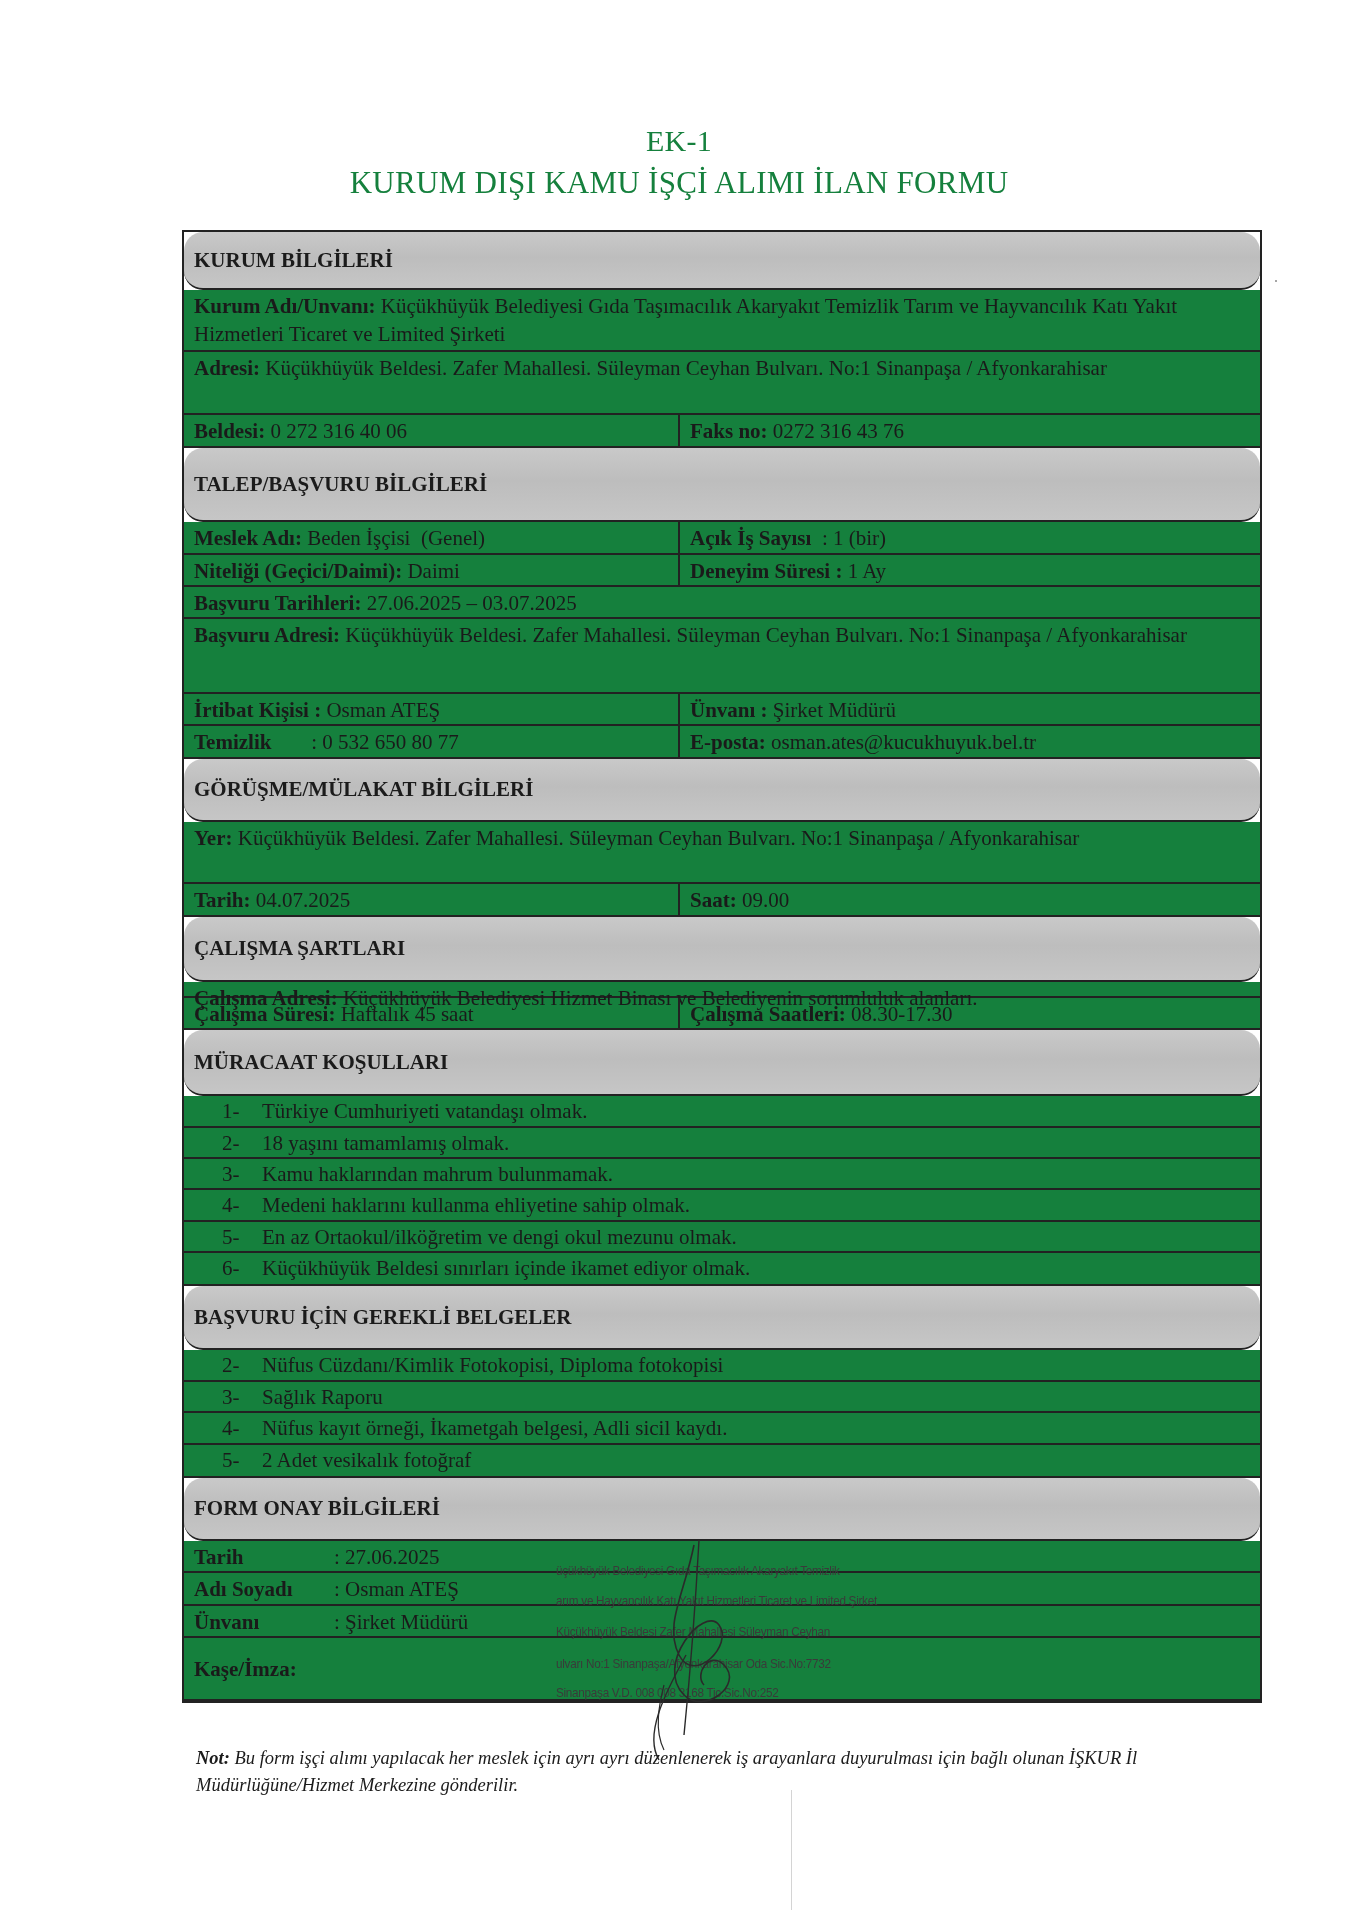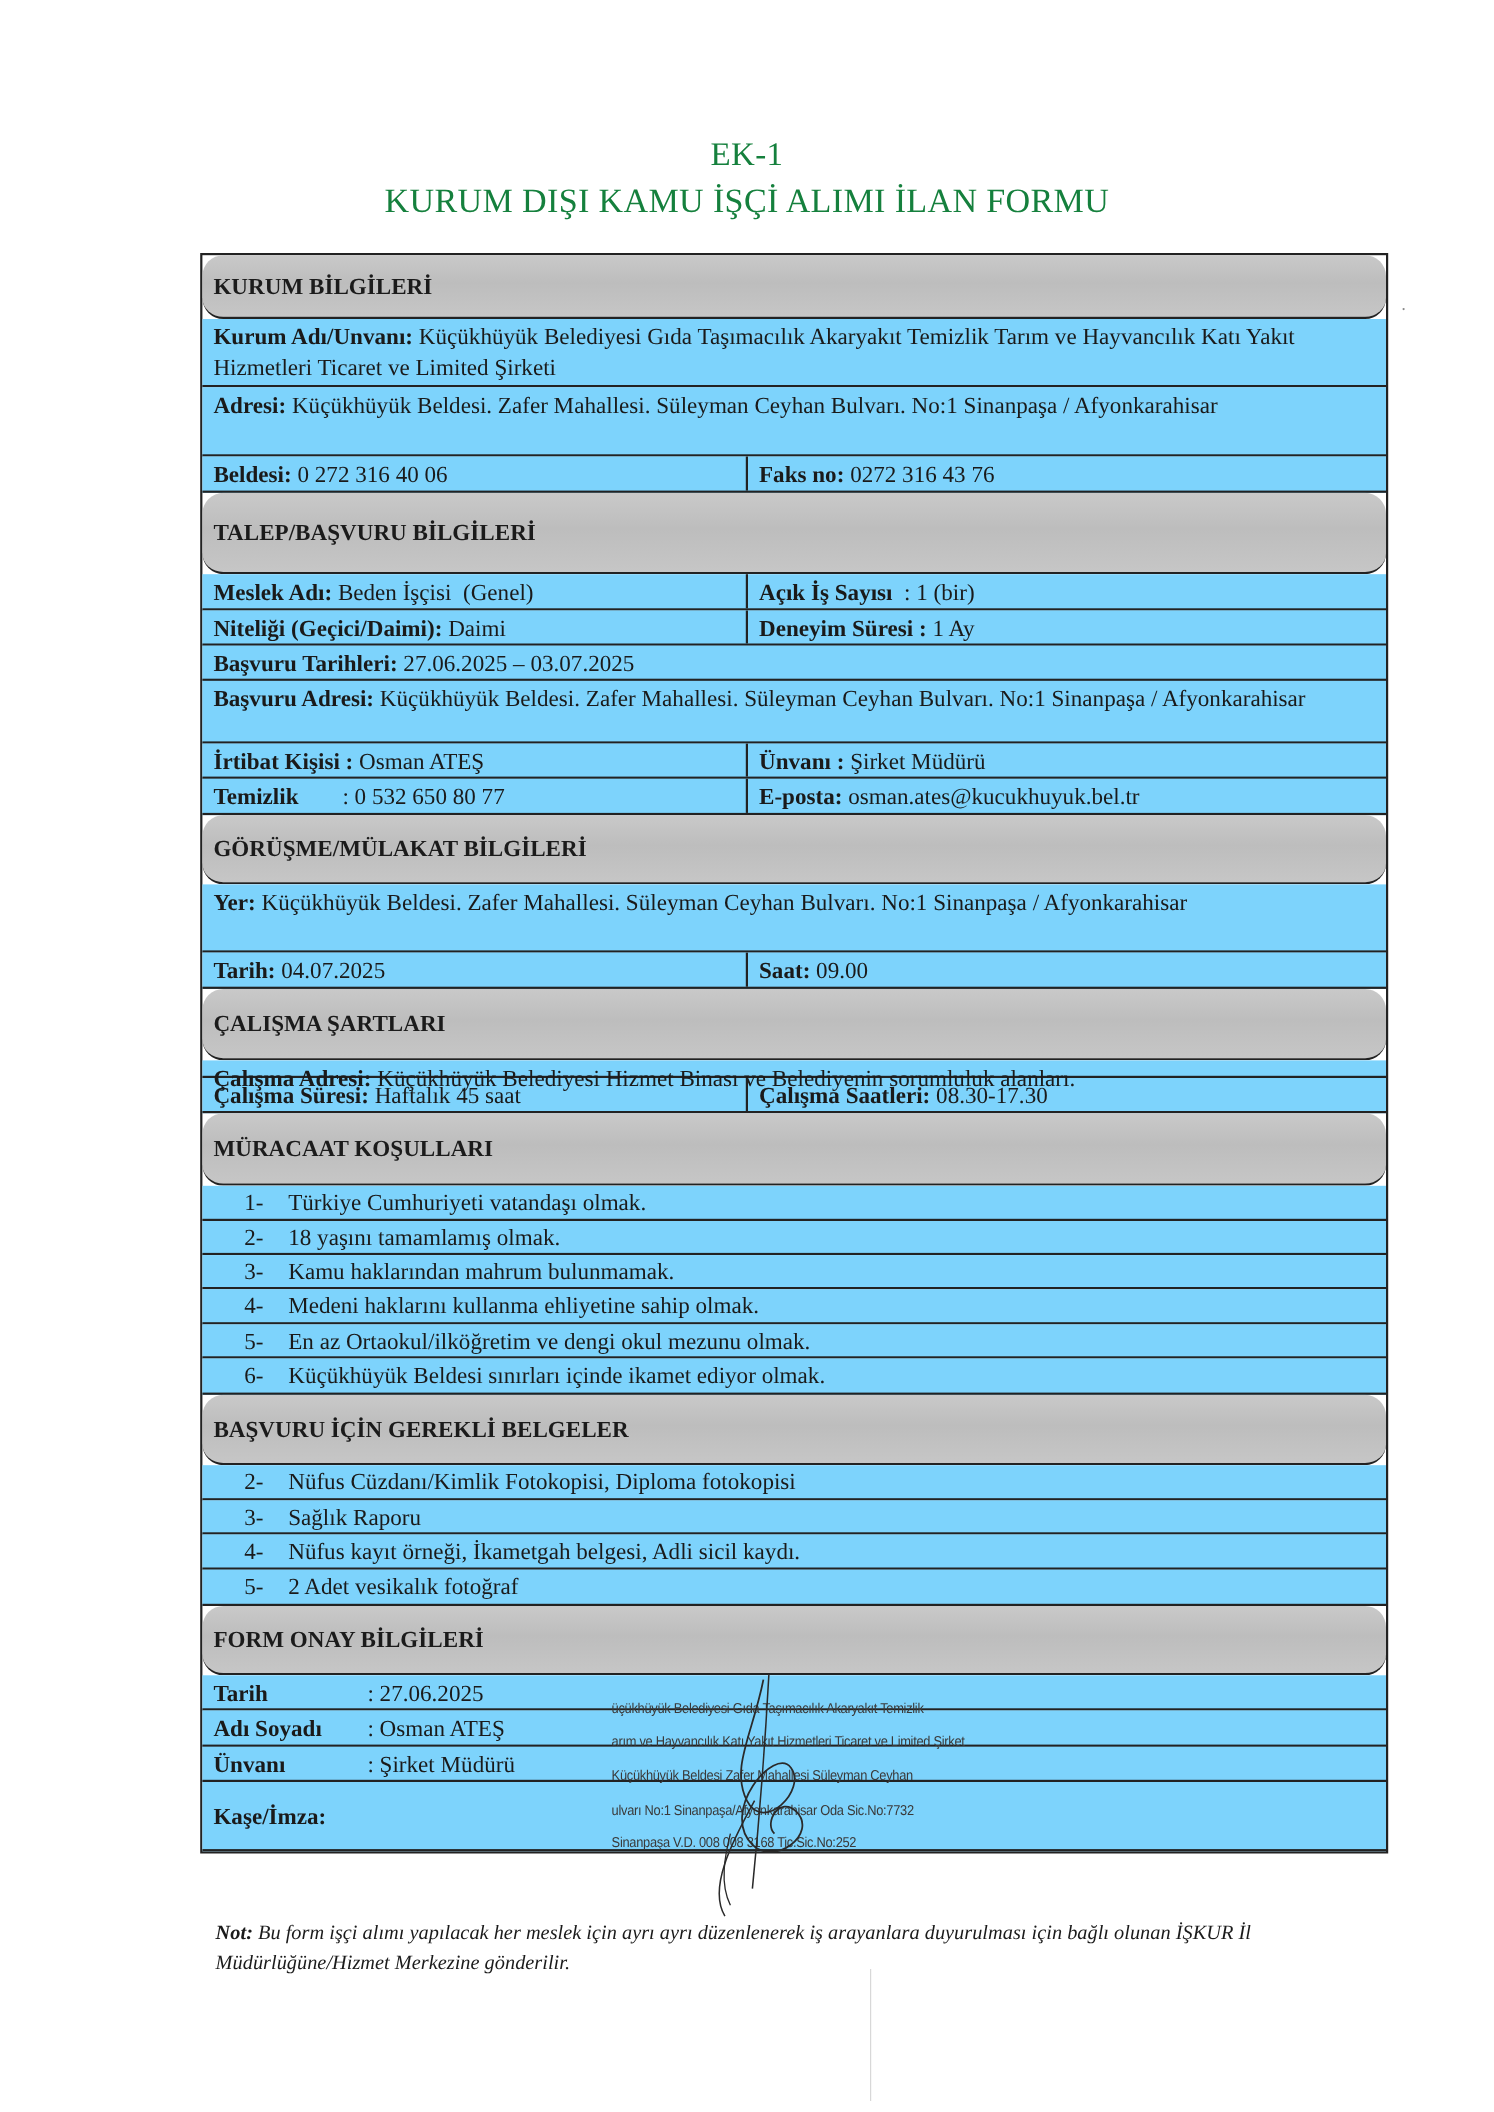--- a/index.html
+++ b/index.html
@@ -16,21 +16,21 @@
     border: 2px solid #222; box-sizing: border-box;
     font-family: "Liberation Serif", serif; font-size: 21px;
   }
   .sec-head {
     background: linear-gradient(180deg, #c9c9c9 0%, #bdbdbd 45%, #c6c6c6 100%);
     border-bottom: 2px solid #222;
     display: flex; align-items: center;
     padding: 0 10px; box-sizing: border-box;
     font-weight: bold; font-size: 21px; color: #1b1b1b; border-radius: 19px;
   }
-  .row { display: flex; border-bottom: 2px solid #222; box-sizing: border-box; background: #7dd3fc; }
+  .row { display: flex; border-bottom: 2px solid #222; box-sizing: border-box; background: #15803d; }
   .row:last-child { border-bottom: none; }
   .cell { padding: 2px 10px 1px 10px; box-sizing: border-box; line-height: 28px; }
   .cell.full { width: 100%; }
   .cell.left { width: 496px; border-right: 2px solid #222; }
   .cell.right { flex: 1; }
   .lbl { font-weight: bold; }
   .list-row .cell { padding-left: 38px; line-height: 27px; }
   .list-row .num { display: inline-block; width: 40px; }
   .approval .cell { line-height: 28px; }
   .approval .lbl-fixed { display: inline-block; width: 140px; font-weight: bold; }
@@ -97,21 +97,21 @@
     </div>
     <div class="cell right">
       <span class="lbl">Deneyim Süresi :</span><span> 1 Ay</span>
     </div>
   </div>
   <div class="row" style="height:32px">
     <div class="cell full">
       <span class="lbl">Başvuru Tarihleri:</span><span> 27.06.2025 – 03.07.2025</span>
     </div>
   </div>
-  <div class="row" style="height:57px">
+  <div class="row" style="height:75px">
     <div class="cell full">
       <span class="lbl">Başvuru Adresi:</span><span> Küçükhüyük Beldesi. Zafer Mahallesi. Süleyman Ceyhan Bulvarı. No:1 Sinanpaşa / Afyonkarahisar</span>
     </div>
   </div>
   <div class="row" style="height:32px">
     <div class="cell left">
       <span class="lbl">İrtibat Kişisi :</span><span> Osman ATEŞ</span>
     </div>
     <div class="cell right">
       <span class="lbl">Ünvanı :</span><span> Şirket Müdürü</span>

